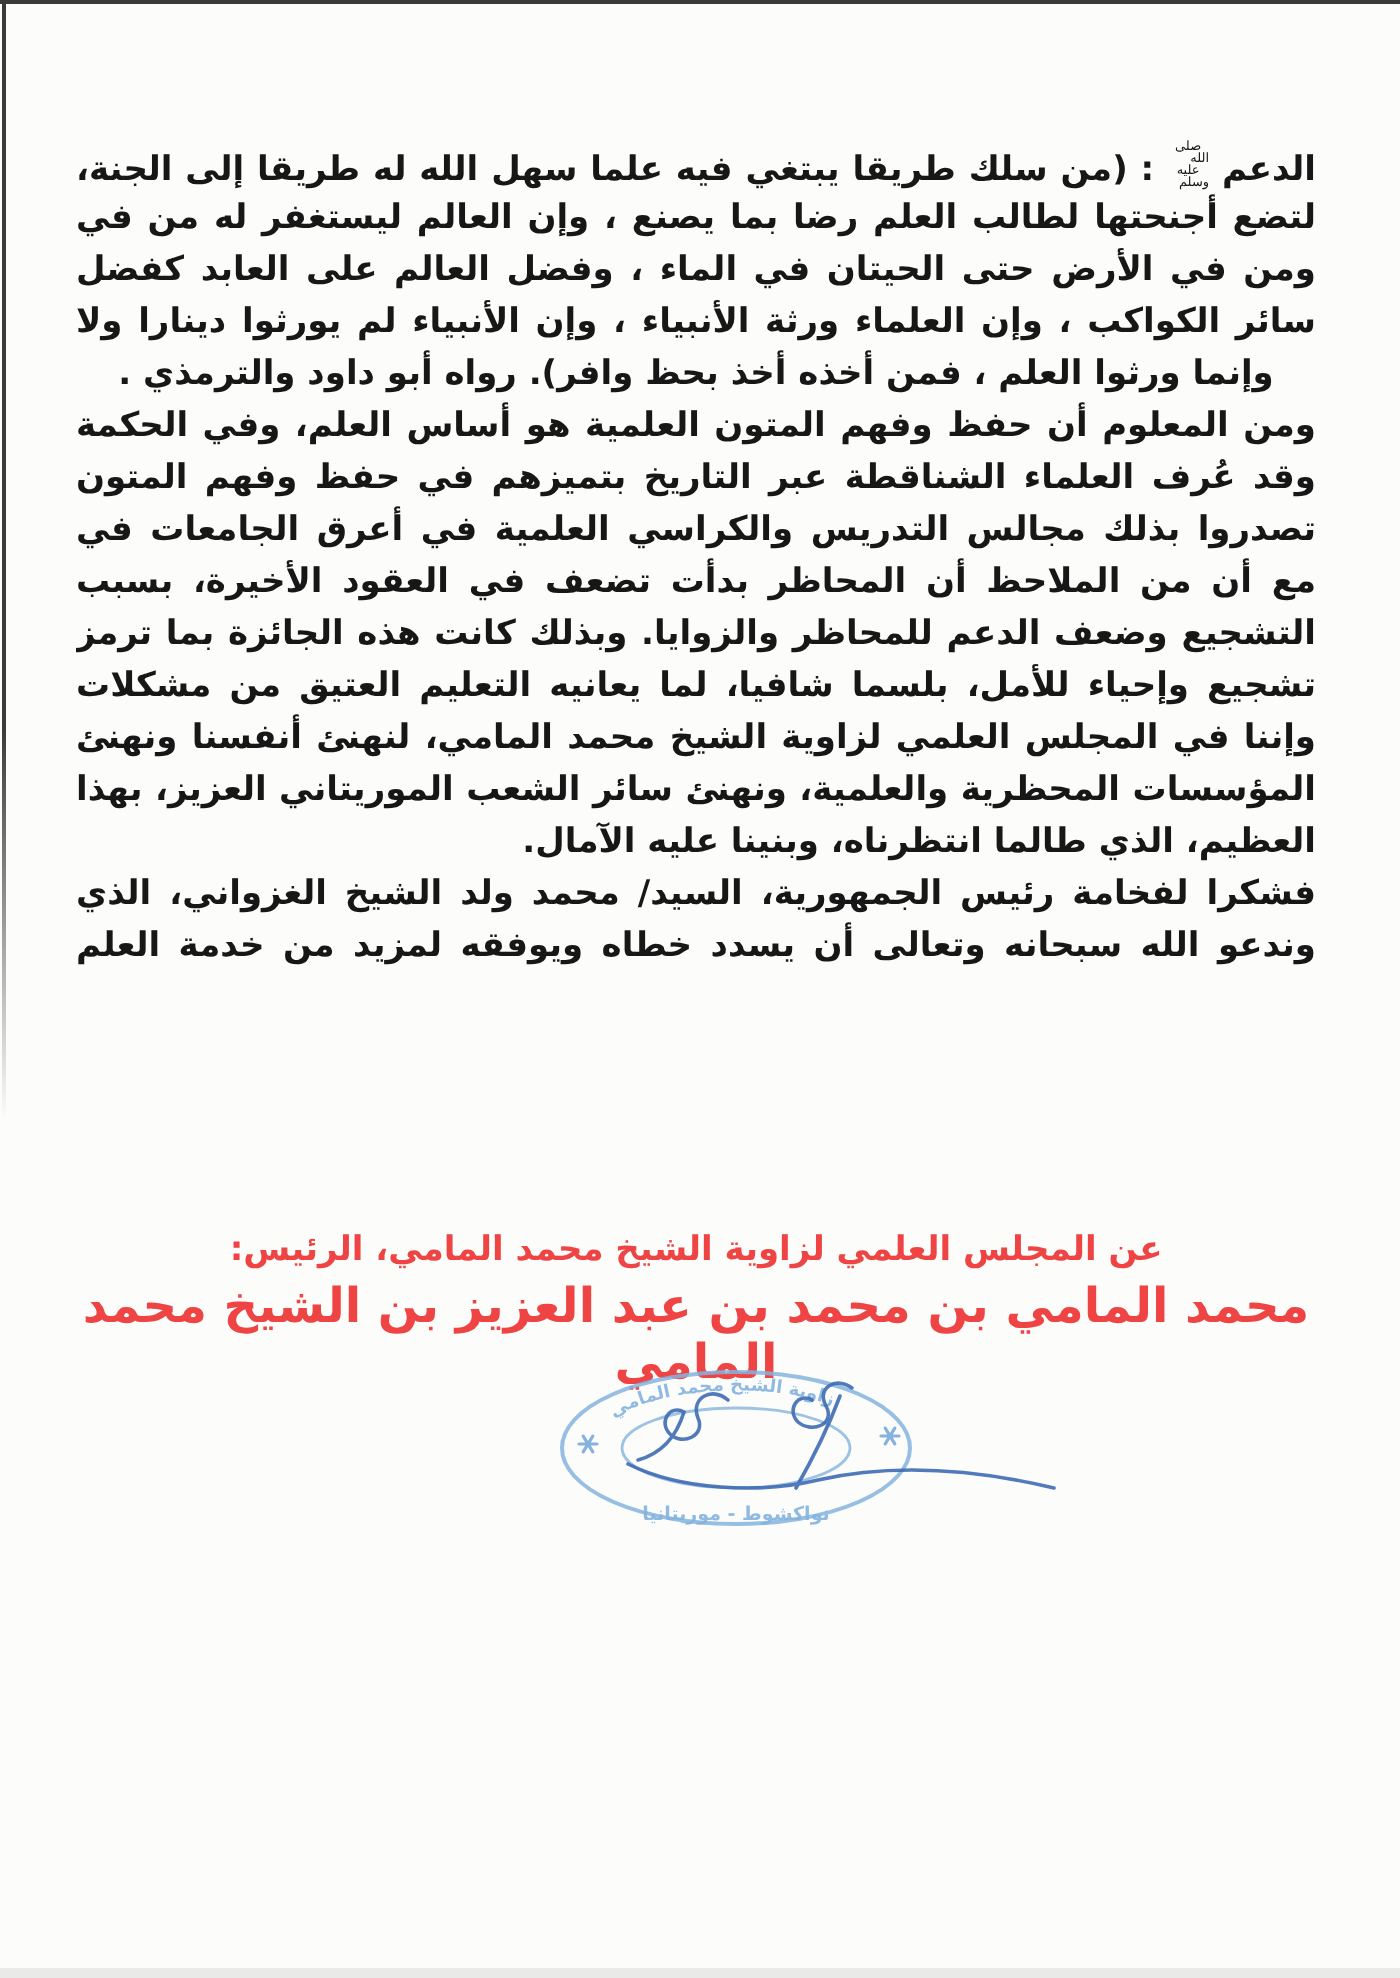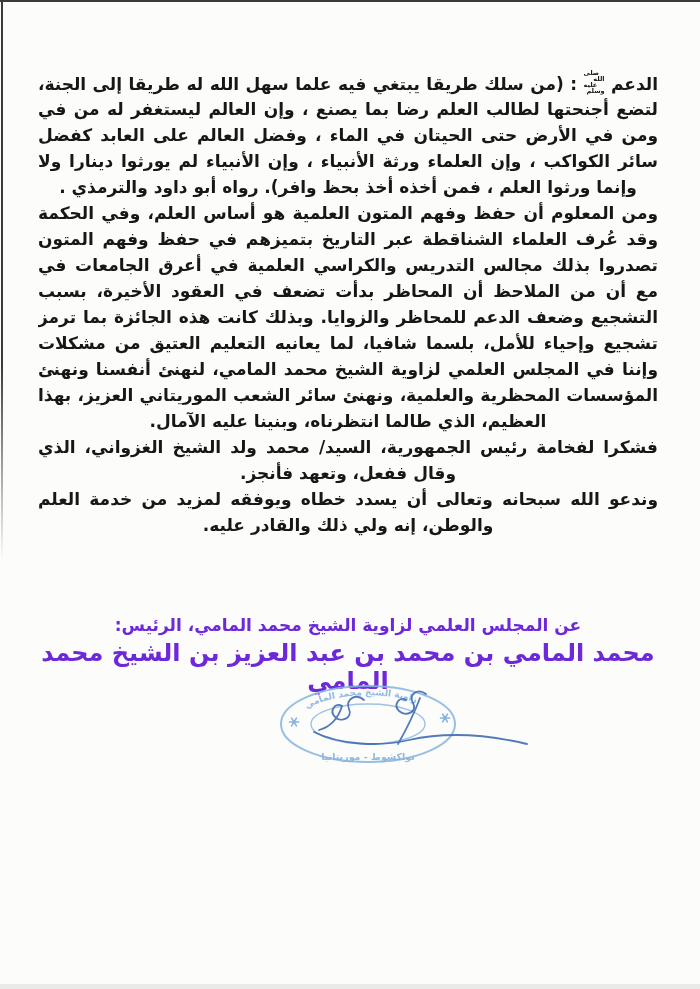--- a/index.html
+++ b/index.html
@@ -17,33 +17,33 @@
 
   
   .text-block{
     position:absolute;top:70px;right:42px;left:38px;
     direction:rtl;color:#171717;font-weight:bold;
     font-size:17px;line-height:26px;
   }
   .line{height:26px;overflow:hidden;}
   .line.justify{text-align:justify;text-align-last:justify;}
   .line.right{text-align:center;}
-  .line.center{text-align:center;}
+  .line.center{text-align:right;}
 
   
   .saw-box{
     display:inline-block;width:21px;vertical-align:-3px;
-    font-size:6.5px;line-height:6px;text-align:left;font-weight:bold;
+    font-size:6.5px;line-height:6px;text-align:center;font-weight:normal;
   }
   .saw-box span{display:block;}
 
   
   .sig-block{
     position:absolute;top:612px;right:42px;left:38px;
-    direction:rtl;text-align:center;font-weight:bold;color:#6d28d9;
+    direction:rtl;text-align:center;font-weight:bold;color:#ef4444;
   }
   .sig-line1{font-size:17px;line-height:27px;}
   .sig-line2{font-size:24px;line-height:28px;}
 
   .stamp-svg{position:absolute;left:248px;top:670px;}
 </style>
 </head>
 <body>
 
 <div class="page">
@@ -65,23 +65,21 @@
     <div class="line justify">ومن المعلوم أن حفظ وفهم المتون العلمية هو أساس العلم، وفي الحكمة المأثورة:</div>
     <div class="line justify">وقد عُرف العلماء الشناقطة عبر التاريخ بتميزهم في حفظ وفهم المتون العلمية، حتى</div>
     <div class="line justify">تصدروا بذلك مجالس التدريس والكراسي العلمية في أعرق الجامعات في العالم</div>
     <div class="line justify">مع أن من الملاحظ أن المحاظر بدأت تضعف في العقود الأخيرة، بسبب غياب</div>
     <div class="line justify">التشجيع وضعف الدعم للمحاظر والزوايا. وبذلك كانت هذه الجائزة بما ترمز إليه من</div>
     <div class="line justify">تشجيع وإحياء للأمل، بلسما شافيا، لما يعانيه التعليم العتيق من مشكلات وعوائق.</div>
     <div class="line justify">وإننا في المجلس العلمي لزاوية الشيخ محمد المامي، لنهنئ أنفسنا ونهنئ مثيلاتنا من</div>
     <div class="line justify">المؤسسات المحظرية والعلمية، ونهنئ سائر الشعب الموريتاني العزيز، بهذا الإنجاز</div>
     <div class="line center">العظيم، الذي طالما انتظرناه، وبنينا عليه الآمال.</div>
     <div class="line justify">فشكرا لفخامة رئيس الجمهورية، السيد/ محمد ولد الشيخ الغزواني، الذي وعد فوفى،</div>
-    <div class="line center">وقال ففعل، وتعهد فأنجز.</div>
     <div class="line justify">وندعو الله سبحانه وتعالى أن يسدد خطاه ويوفقه لمزيد من خدمة العلم والدين</div>
-    <div class="line center">والوطن، إنه ولي ذلك والقادر عليه.</div>
   </div>
 
   <div class="sig-block">
     <div class="sig-line1">عن المجلس العلمي لزاوية الشيخ محمد المامي، الرئيس:</div>
     <div class="sig-line2">محمد المامي بن محمد بن عبد العزيز بن الشيخ محمد المامي</div>
   </div>
 
   <svg class="stamp-svg" width="290" height="112" viewBox="0 0 290 112">
 
     <ellipse cx="120" cy="54" rx="87" ry="38" fill="none" stroke="#85b3de" stroke-width="2" opacity="0.85"></ellipse>

